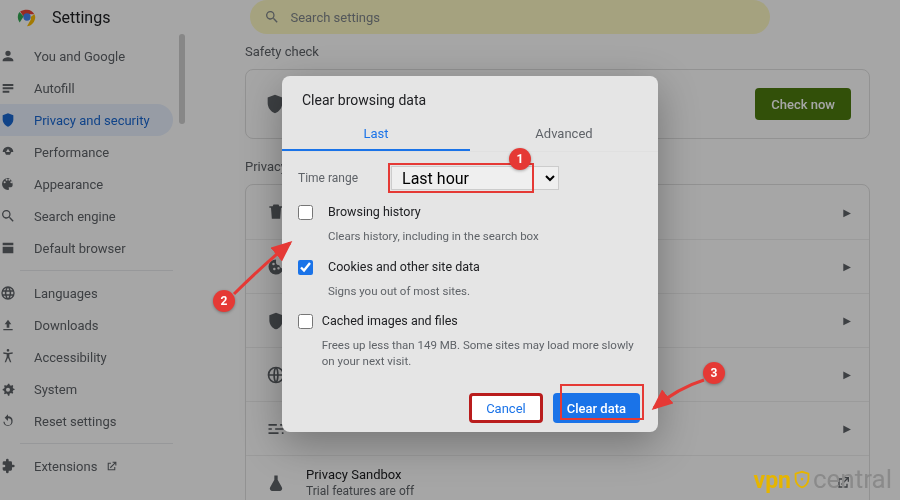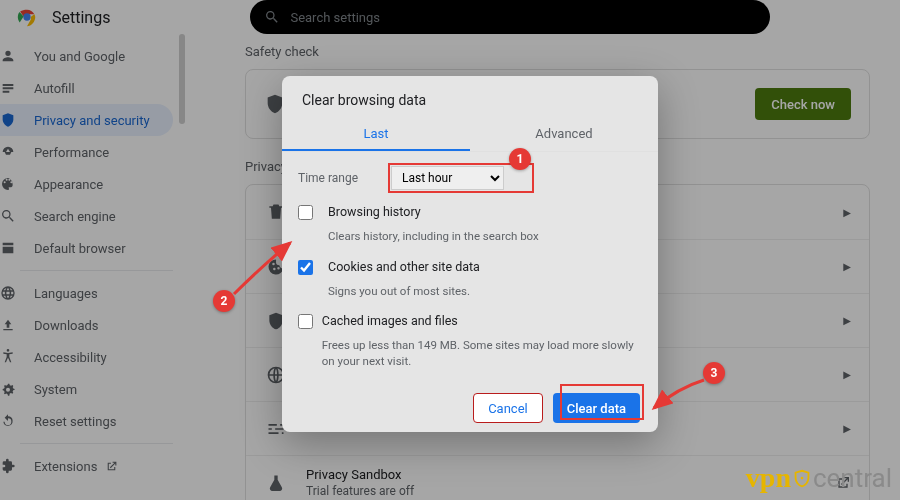--- a/index.html
+++ b/index.html
@@ -1,21 +1,21 @@
 <!DOCTYPE html>
 <html><head>
 <meta charset="utf-8">
 <style>
   * { box-sizing: border-box; margin: 0; padding: 0; font-family: Roboto, Arial, sans-serif; }
   body { width: 900px; height: 500px; overflow: hidden; background: #fff; position: relative; }
   .page { width: 900px; height: 500px; display: flex; flex-direction: column; }
   .topbar { height: 42px; display: flex; align-items: center; padding: 0 16px; }
   .chrome-logo { width: 22px; height: 22px; margin-right: 14px; }
   .page-title { font-size: 16px; color: #202124; font-weight: 400; }
-  .searchbar { margin-left: 140px; background: #000000; border-radius: 20px; height: 34px; width: 520px; display: flex; align-items: center; padding: 0 14px; color: #5f6368; }
+  .searchbar { margin-left: 140px; background: #fef9c3; border-radius: 20px; height: 34px; width: 520px; display: flex; align-items: center; padding: 0 14px; color: #5f6368; }
   .searchbar svg { margin-right: 10px; }
   .searchbar span { font-size: 13px; color: #80868b; }
 
   .body { flex: 1; display: flex; }
   .sidebar { width: 185px; padding-top: 6px; position: relative; }
   .sidebar-scroll { position: absolute; right: 0; top: 0; width: 6px; height: 90px; background: #cfcfcf; border-radius: 3px; }
   .side-item { display: flex; align-items: center; height: 32px; font-size: 13px; color: #5f6368; cursor: pointer; border-radius: 0 16px 16px 0; margin-right: 12px; }
   .side-item.active { background: #e8f0fe; color: #1967d2; }
   .side-item.active svg { fill: #1967d2; }
   .side-item svg { fill: #5f6368; margin-right: 18px; }
@@ -42,39 +42,39 @@
 
   
   .dialog { position: absolute; left: 282px; top: 76px; width: 376px; height: 356px; background: #e5e5e5; border-radius: 8px; box-shadow: 0 12px 40px rgba(0,0,0,0.3); display: flex; flex-direction: column; }
   .dlg-title { font-size: 14px; color: #202124; padding: 16px 20px 10px; }
   .tabs { display: flex; border-bottom: 1px solid #e0e0e0; }
   .tab { flex: 1; text-align: center; font-size: 13px; padding: 8px 0; color: #5f6368; cursor: pointer; }
   .tab.active { color: #1a73e8; border-bottom: 2px solid #1a73e8; }
   .tr-row { display: flex; align-items: center; padding: 14px 16px 10px; font-size: 12px; color: #5f6368; }
   .tr-row label { margin-right: 33px; }
   .select-wrap { position: relative; }
-  .select-wrap select { width: 113px; height: 24px; font-size: 12px; padding: 0 6px; border: 1px solid #ccc; }
+  .select-wrap select { width: 168px; height: 24px; font-size: 16px; padding: 0 6px; border: 1px solid #ccc; }
   .red-box { position: absolute; border: 2px solid #e53935; pointer-events: none; }
 
   .opt { display: flex; padding: 4px 16px 10px; font-size: 12px; }
   .opt .cbwrap { width: 30px; padding-top: 1px; }
   .opt input[type=checkbox] { width: 15px; height: 15px; accent-color: #1a73e8; }
   .opt .otitle { font-size: 12.5px; color: #202124; }
   .opt .osub { font-size: 11.5px; color: #5f6368; margin-top: 10px; line-height: 1.35; }
 
   .dlg-actions { margin-top: auto; display: flex; justify-content: flex-end; gap: 10px; padding: 14px 18px 16px; }
   .btn { height: 30px; border-radius: 4px; font-size: 13px; padding: 0 14px; cursor: pointer; }
-  .btn-cancel { background: #fff; border: 1px solid #b91c1c; color: #1a73e8; }
+  .btn-cancel { background: #fff; border: 3px solid #b91c1c; color: #1a73e8; }
   .btn-primary { background: #1a73e8; color: #fff; border: none; font-weight: 500; position: relative; }
 
   
   .callout { position: absolute; width: 22px; height: 22px; border-radius: 50%; background: #e53935; color: #fff; font-size: 12px; font-weight: 700; display: flex; align-items: center; justify-content: center; box-shadow: 0 1px 3px rgba(0,0,0,0.3); }
   .arrow { position: absolute; }
   .watermark { position: absolute; right: 8px; bottom: 6px; font-family: Arial; font-weight: 700; }
-  .watermark .vpn { color: #e6b500; font-size: 28px; font-family: Liberation Serif, serif; }
+  .watermark .vpn { color: #e6b500; font-size: 23px; }
   .watermark .central { color: #8a8a8a; font-size: 26px; font-weight: 400; }
   .watermark .shieldw { display:inline-block; width:22px; height:22px; vertical-align:-3px; }
 </style>
 </head>
 <body>
 
 <div class="page">
   <div class="topbar">
     <svg class="chrome-logo" viewBox="0 0 48 48">
         <circle cx="24" cy="24" r="22" fill="#fff"></circle>

